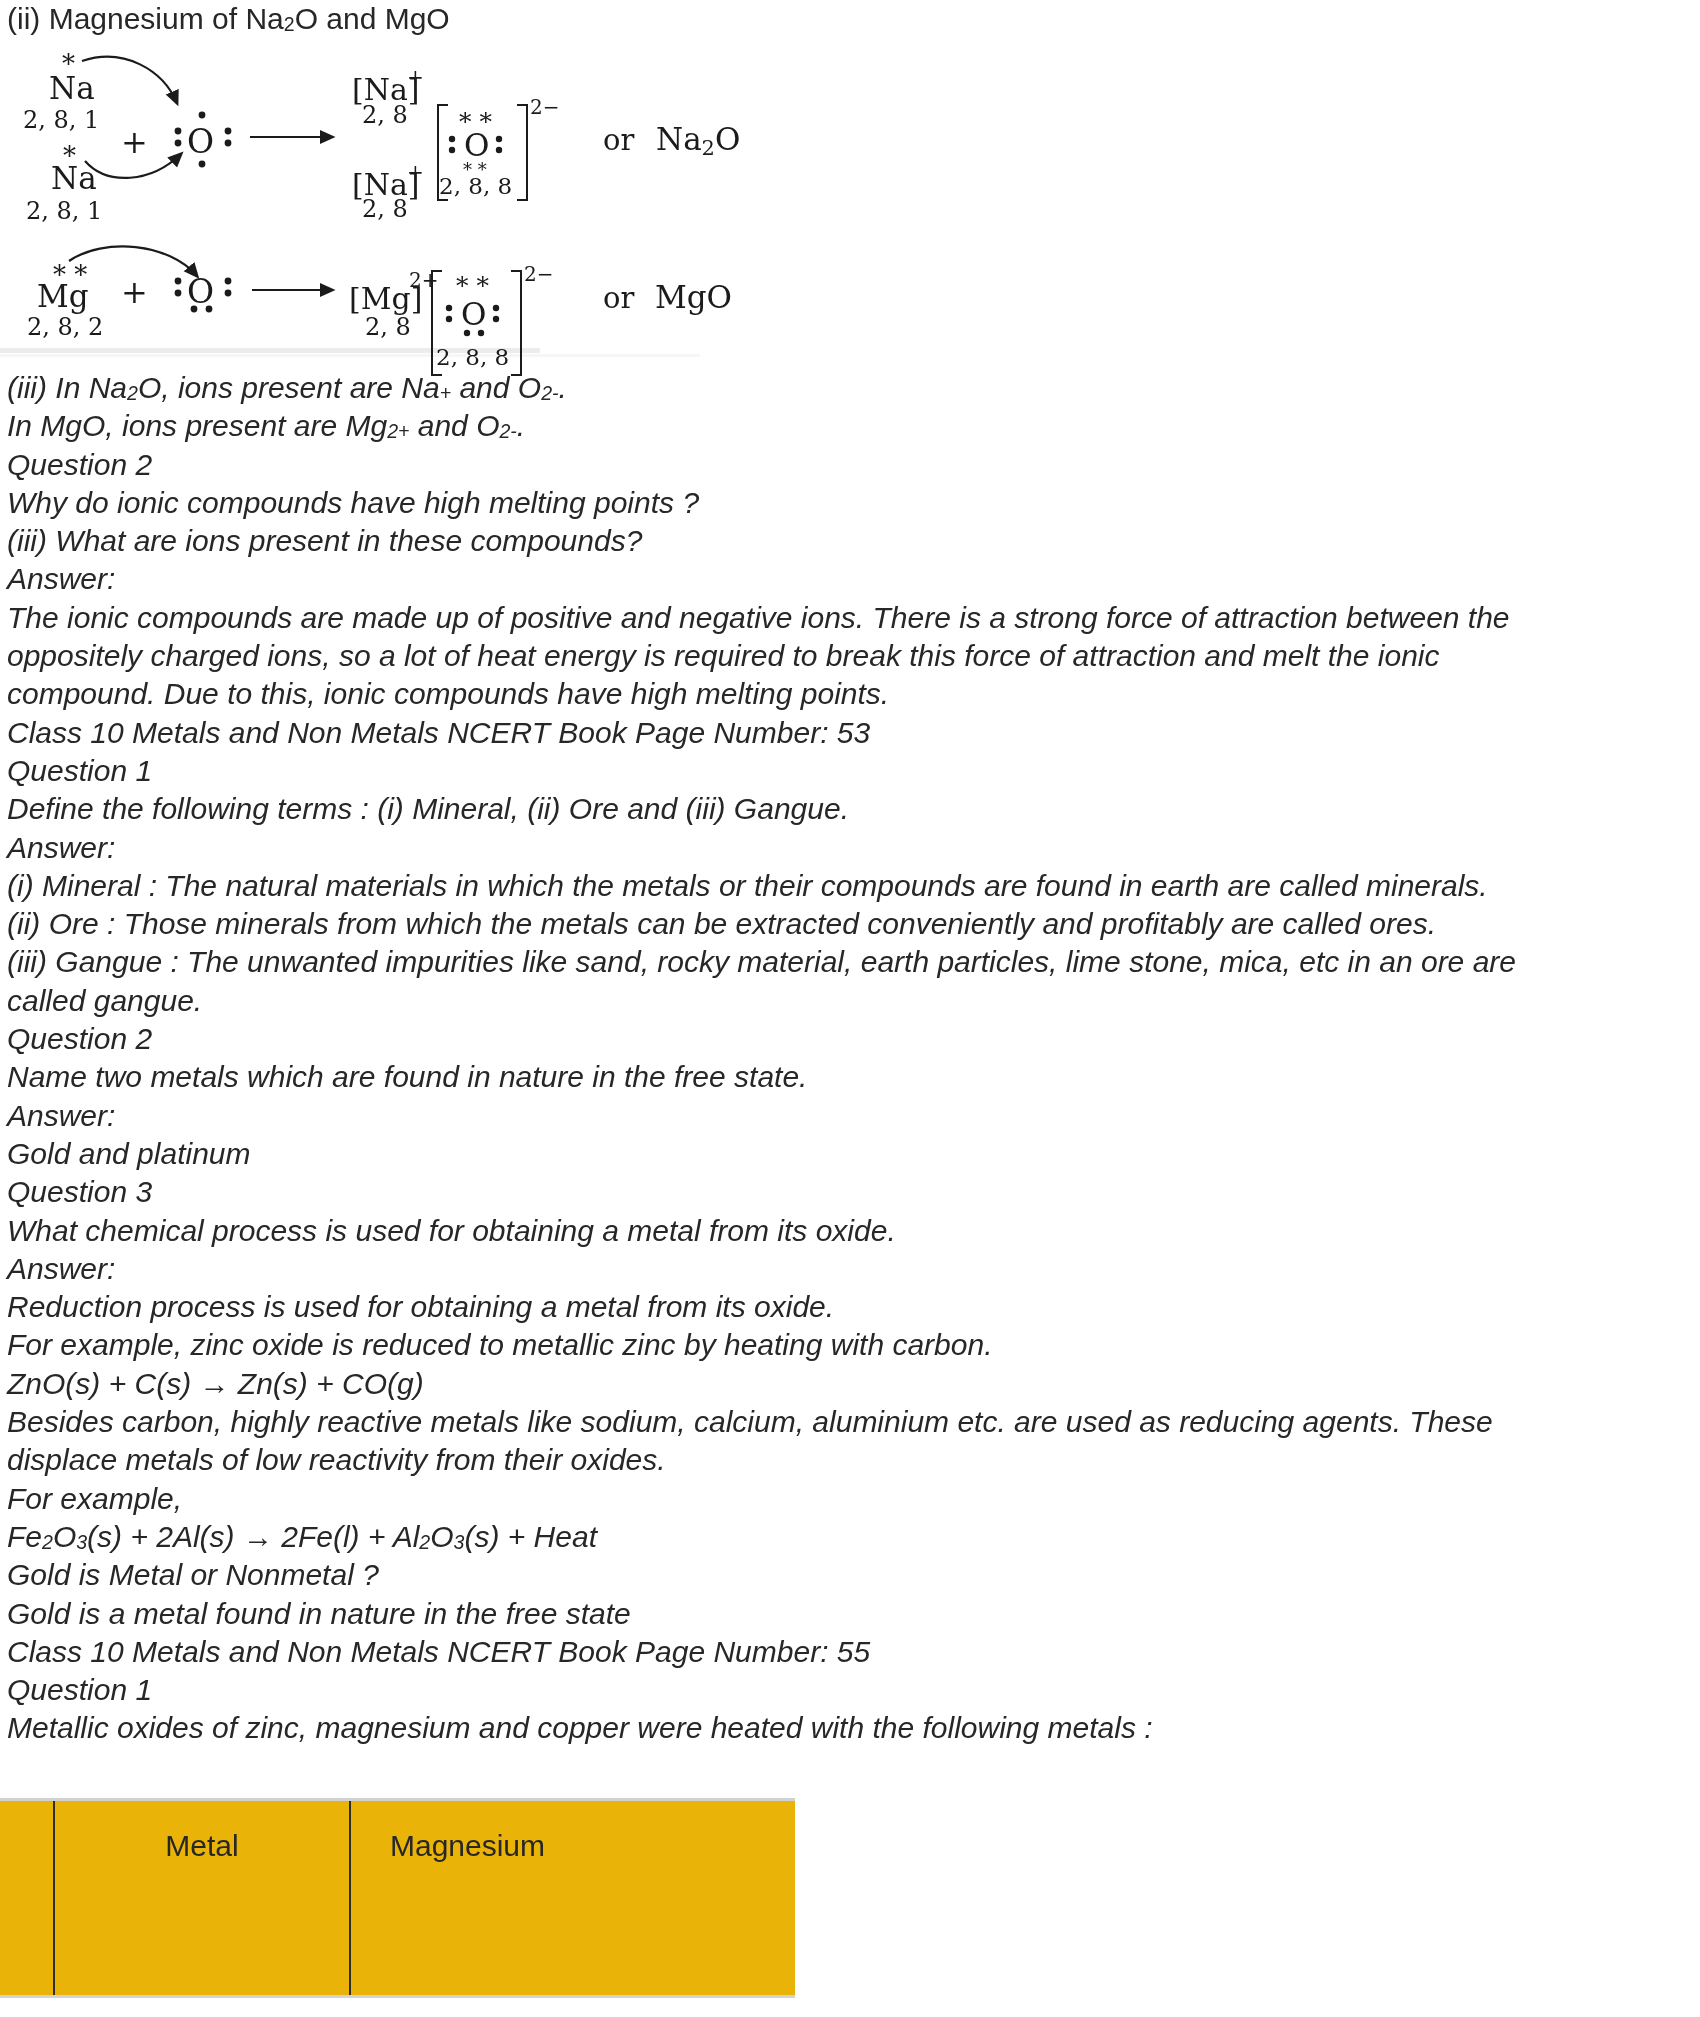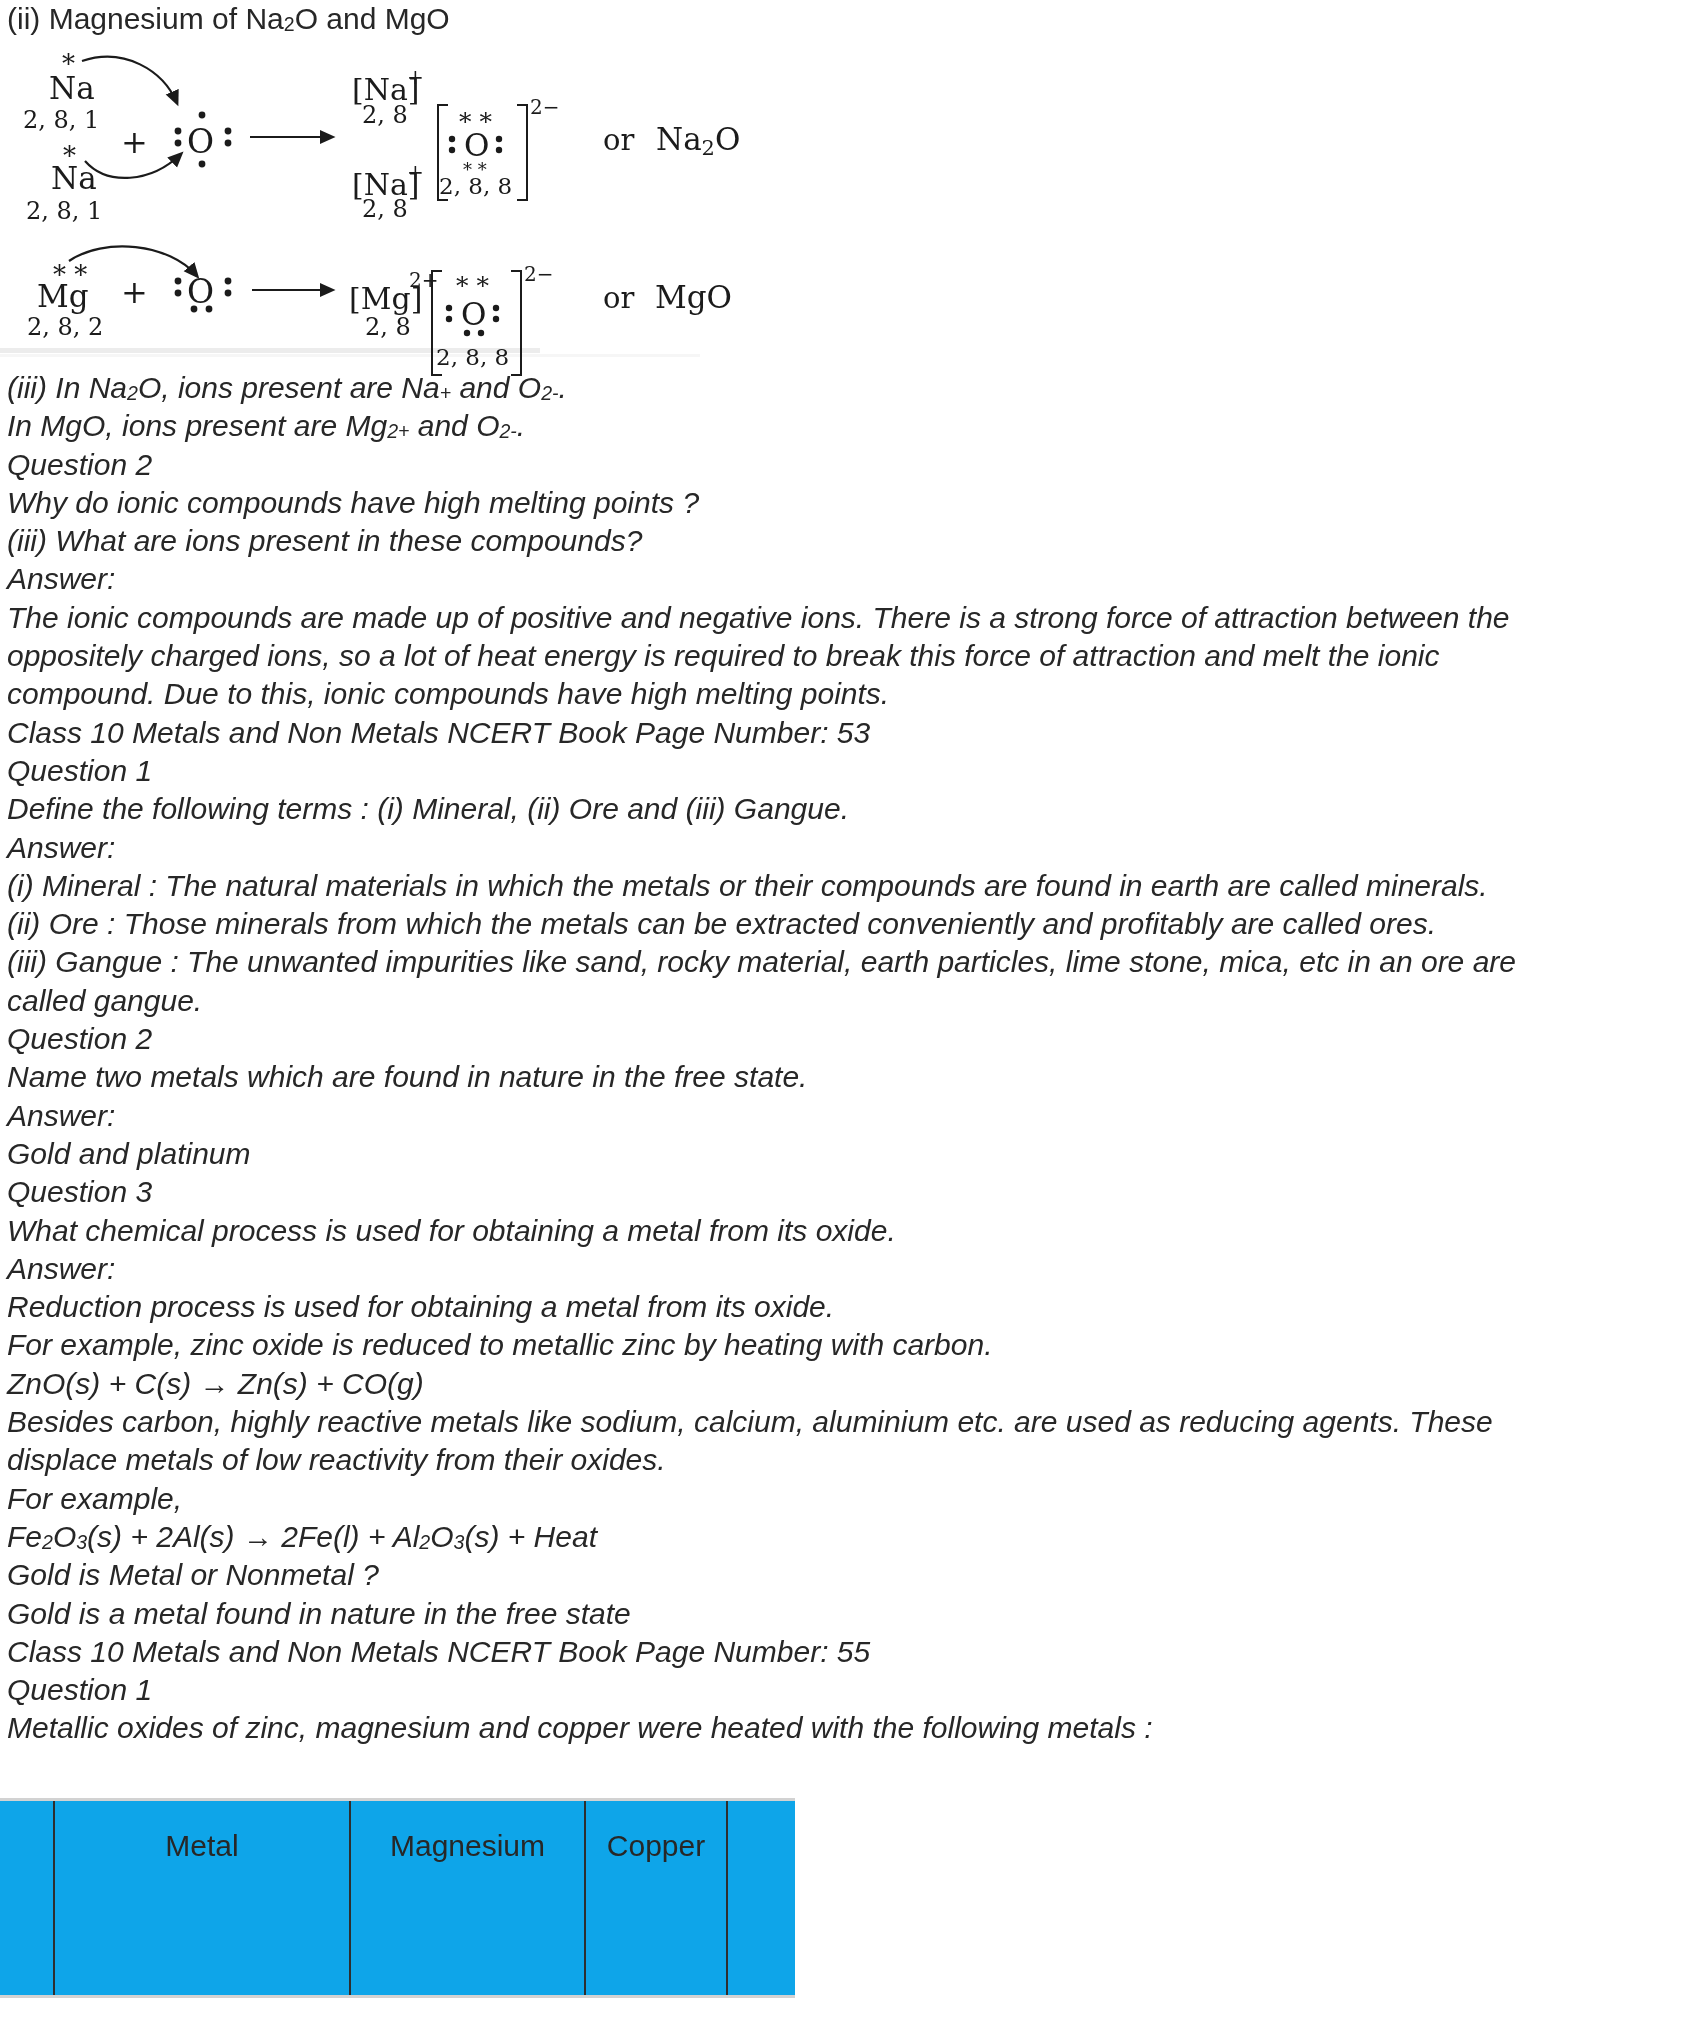--- a/index.html
+++ b/index.html
@@ -16,21 +16,21 @@
   .tl{height:38.3px;font-style:italic;}
   .sm{font-size:19.5px;position:relative;top:2px;}
   #diagram{position:absolute;left:0;top:40px;}
   #diagram text{font-family:"DejaVu Serif",serif;fill:#1b1b1b;}
   .ink{stroke:#1b1b1b;stroke-width:2.2;fill:none;}
   .brk{stroke:#1b1b1b;stroke-width:2;fill:none;}
   .dot{fill:#1b1b1b;}
   .tbl{
     position:absolute;left:0;top:1798px;width:795px;height:200px;
     border-top:3px solid #d2d2d2;border-bottom:3px solid #d2d2d2;
-    display:flex;box-sizing:border-box;background:#0ea5e9;
+    display:flex;box-sizing:border-box;background:#eab308;
   }
   .cell{box-sizing:border-box;padding-top:28px;text-align:center;font-size:30px;color:#272727;}
   .c0{width:53px;}
   .c1{width:296px;border-left:2px solid #2e2e2e;}
   .c2{width:97px;border-left:2px solid #2e2e2e;}
   .c3{width:235px;border-left:2px solid #2e2e2e;}
   .c4{width:144px;border-left:2px solid #2e2e2e;border-right:2px solid #2e2e2e;}
 </style>
 </head>
 <body>
@@ -147,14 +147,13 @@
     <text x="655" y="268" font-size="31">MgO</text>
   </g>
 </svg>
 
 <div id="body-text"><div class="tl"><span>(iii) In Na</span><span class="sm">2</span><span>O, ions present are Na</span><span class="sm">+</span><span> and O</span><span class="sm">2-</span><span>.</span></div><div class="tl"><span>In MgO, ions present are Mg</span><span class="sm">2+</span><span> and O</span><span class="sm">2-</span><span>.</span></div><div class="tl"><span>Question 2</span></div><div class="tl"><span>Why do ionic compounds have high melting points ?</span></div><div class="tl"><span>(iii) What are ions present in these compounds?</span></div><div class="tl"><span>Answer:</span></div><div class="tl"><span>The ionic compounds are made up of positive and negative ions. There is a strong force of attraction between the</span></div><div class="tl"><span>oppositely charged ions, so a lot of heat energy is required to break this force of attraction and melt the ionic</span></div><div class="tl"><span>compound. Due to this, ionic compounds have high melting points.</span></div><div class="tl"><span>Class 10 Metals and Non Metals NCERT Book Page Number: 53</span></div><div class="tl"><span>Question 1</span></div><div class="tl"><span>Define the following terms : (i) Mineral, (ii) Ore and (iii) Gangue.</span></div><div class="tl"><span>Answer:</span></div><div class="tl"><span>(i) Mineral : The natural materials in which the metals or their compounds are found in earth are called minerals.</span></div><div class="tl"><span>(ii) Ore : Those minerals from which the metals can be extracted conveniently and profitably are called ores.</span></div><div class="tl"><span>(iii) Gangue : The unwanted impurities like sand, rocky material, earth particles, lime stone, mica, etc in an ore are</span></div><div class="tl"><span>called gangue.</span></div><div class="tl"><span>Question 2</span></div><div class="tl"><span>Name two metals which are found in nature in the free state.</span></div><div class="tl"><span>Answer:</span></div><div class="tl"><span>Gold and platinum</span></div><div class="tl"><span>Question 3</span></div><div class="tl"><span>What chemical process is used for obtaining a metal from its oxide.</span></div><div class="tl"><span>Answer:</span></div><div class="tl"><span>Reduction process is used for obtaining a metal from its oxide.</span></div><div class="tl"><span>For example, zinc oxide is reduced to metallic zinc by heating with carbon.</span></div><div class="tl"><span>ZnO(s) + C(s) → Zn(s) + CO(g)</span></div><div class="tl"><span>Besides carbon, highly reactive metals like sodium, calcium, aluminium etc. are used as reducing agents. These</span></div><div class="tl"><span>displace metals of low reactivity from their oxides.</span></div><div class="tl"><span>For example,</span></div><div class="tl"><span>Fe</span><span class="sm">2</span><span>O</span><span class="sm">3</span><span>(s) + 2Al(s) → 2Fe(l) + Al</span><span class="sm">2</span><span>O</span><span class="sm">3</span><span>(s) + Heat</span></div><div class="tl"><span>Gold is Metal or Nonmetal ?</span></div><div class="tl"><span>Gold is a metal found in nature in the free state</span></div><div class="tl"><span>Class 10 Metals and Non Metals NCERT Book Page Number: 55</span></div><div class="tl"><span>Question 1</span></div><div class="tl"><span>Metallic oxides of zinc, magnesium and copper were heated with the following metals :</span></div></div>
 
 <div class="tbl" id="data-table">
     <div class="cell c0"></div>
     <div class="cell c1">Metal</div>
     <div class="cell c3">Magnesium</div>
-    <div class="cell c4">Copper</div>
   </div>
 
 </body></html>

